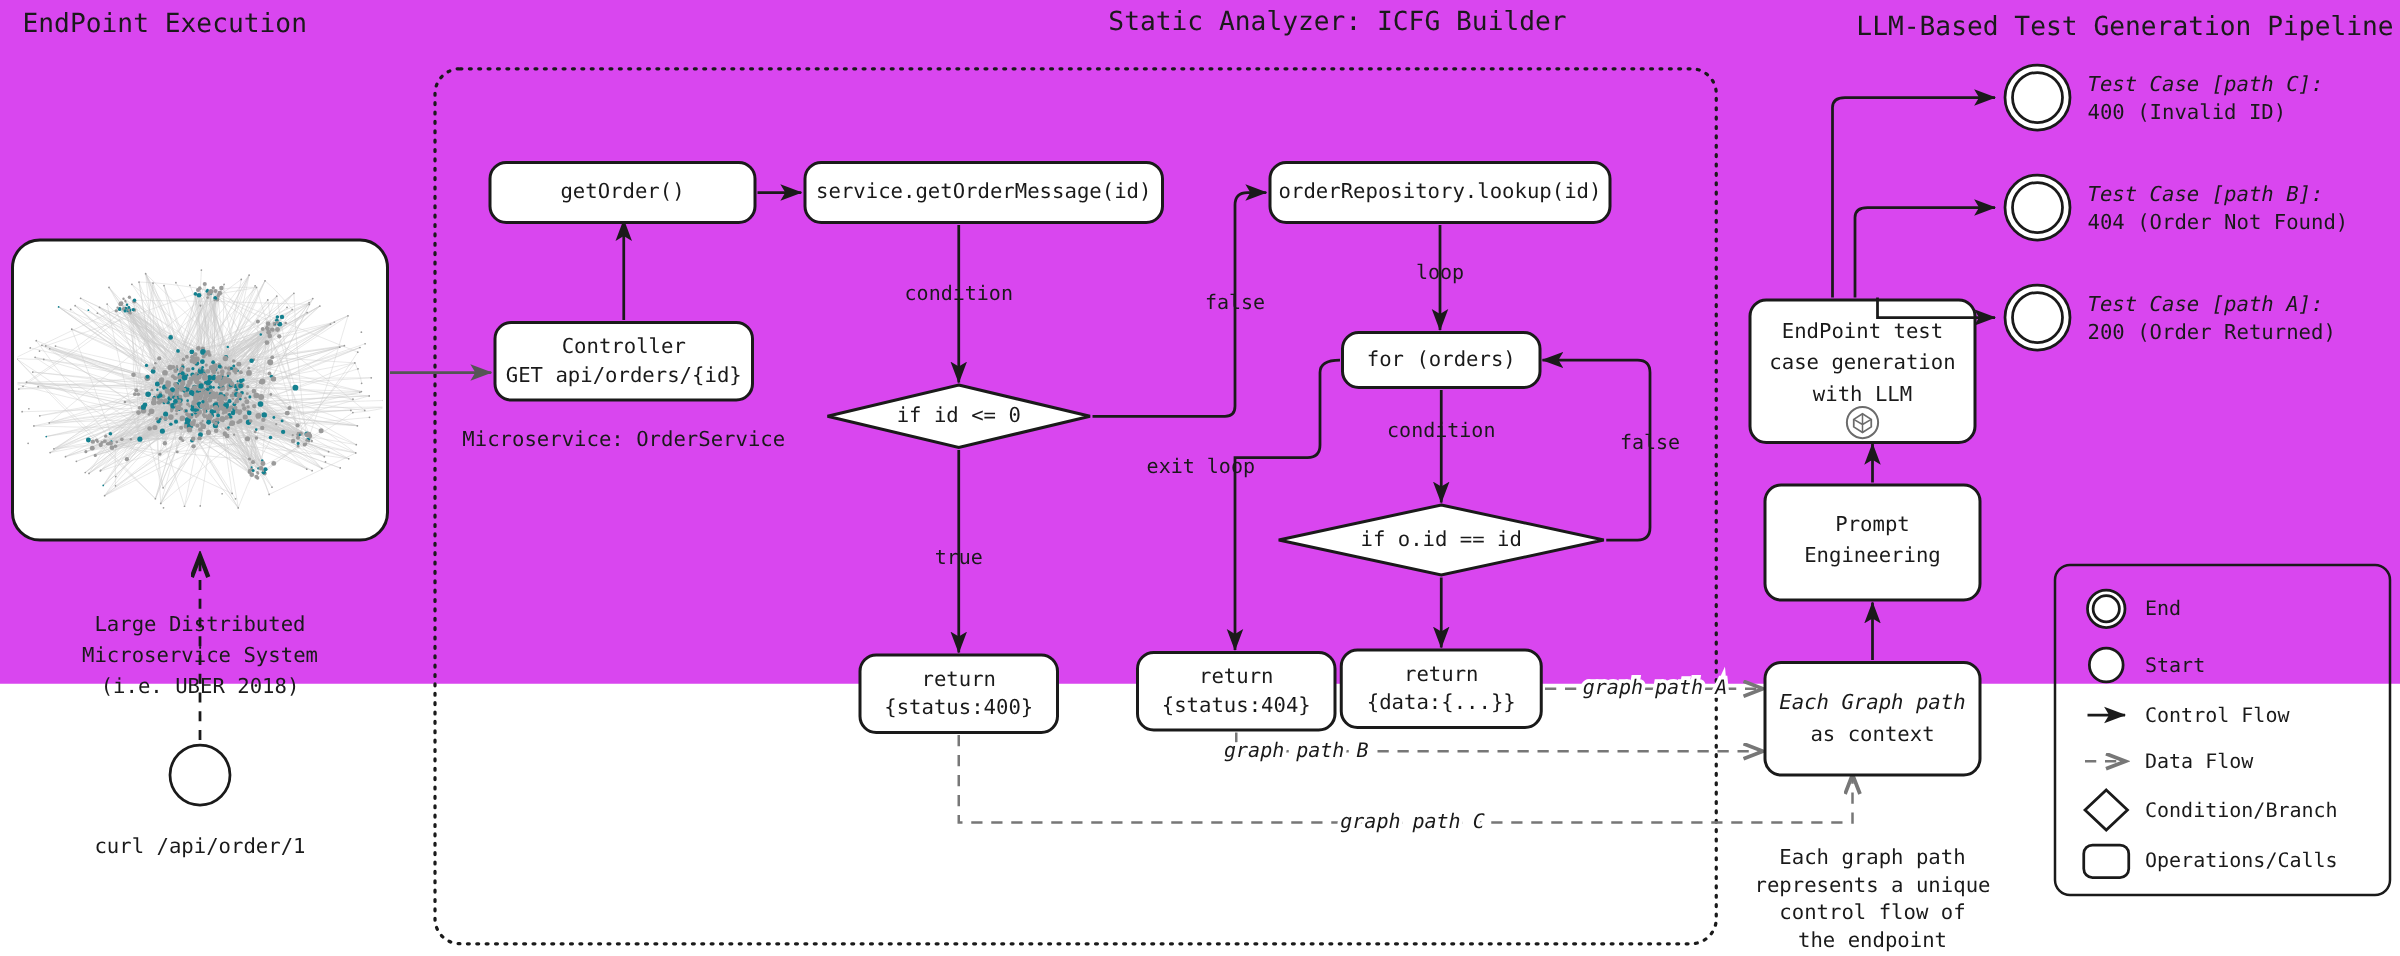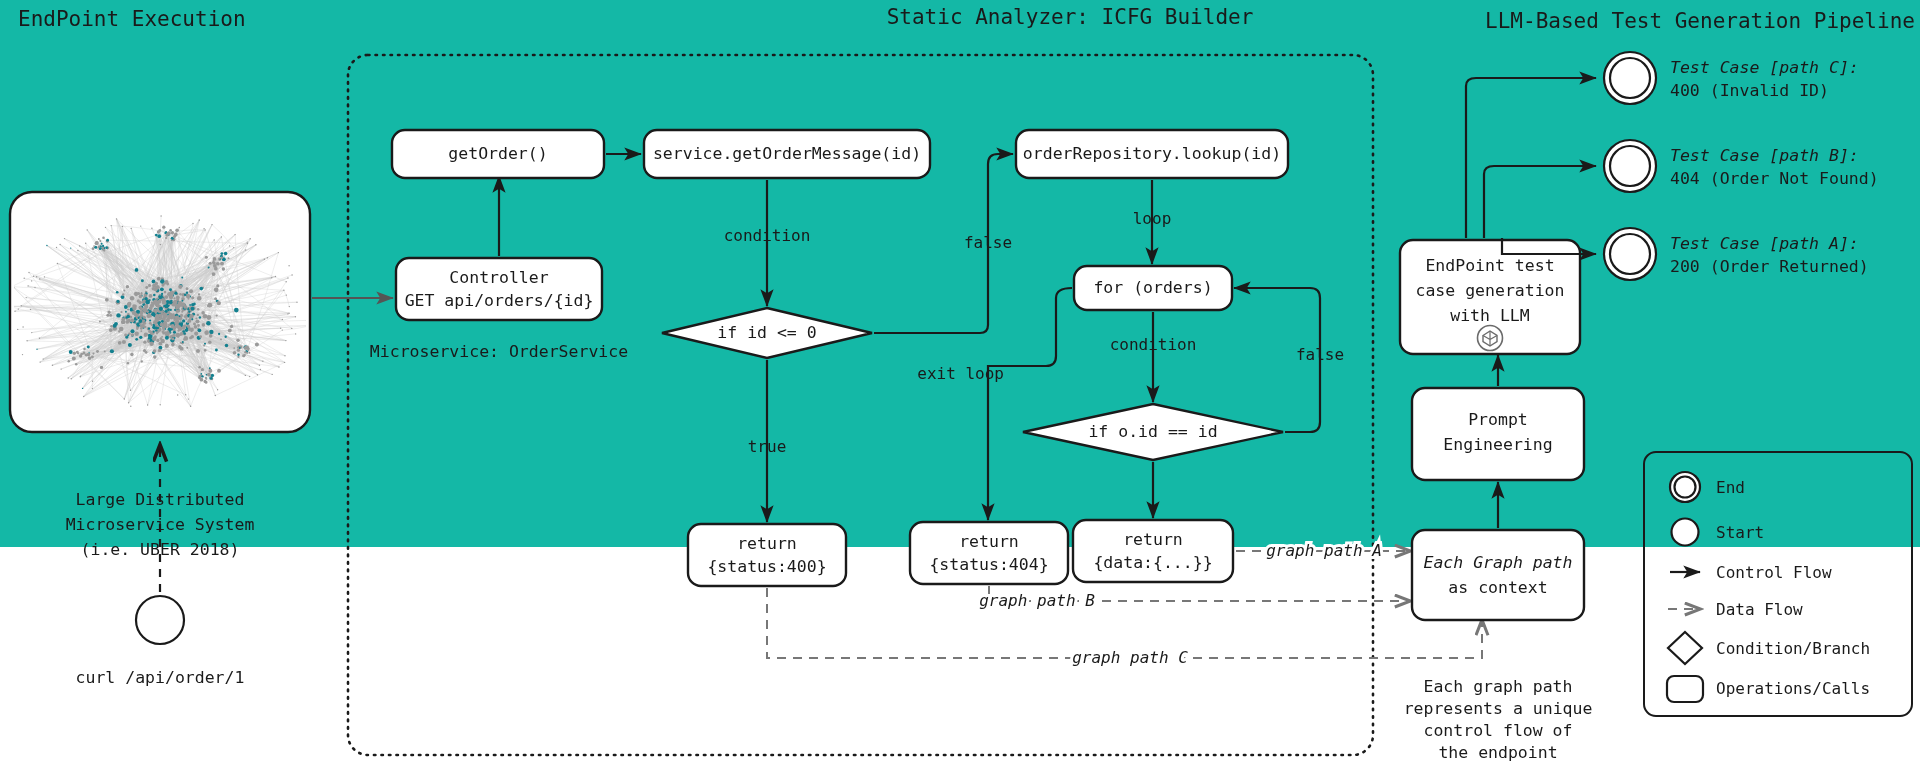--- a/index.html
+++ b/index.html
@@ -8,21 +8,21 @@
     background: #ffffff;
     width: 1920px;
     height: 765px;
     overflow: hidden;
     font-family: "DejaVu Sans Mono", monospace;
   }
   #root {
     position: relative;
     width: 1920px;
     height: 547px;
-    background: #14b8a6;
+    background: #d946ef;
   }
   svg.layer {
     position: absolute;
     top: 0; left: 0;
     width: 1920px;
     height: 765px;
   }
   text {
     font-family: "DejaVu Sans Mono", monospace;
     fill: #1a1a1a;

